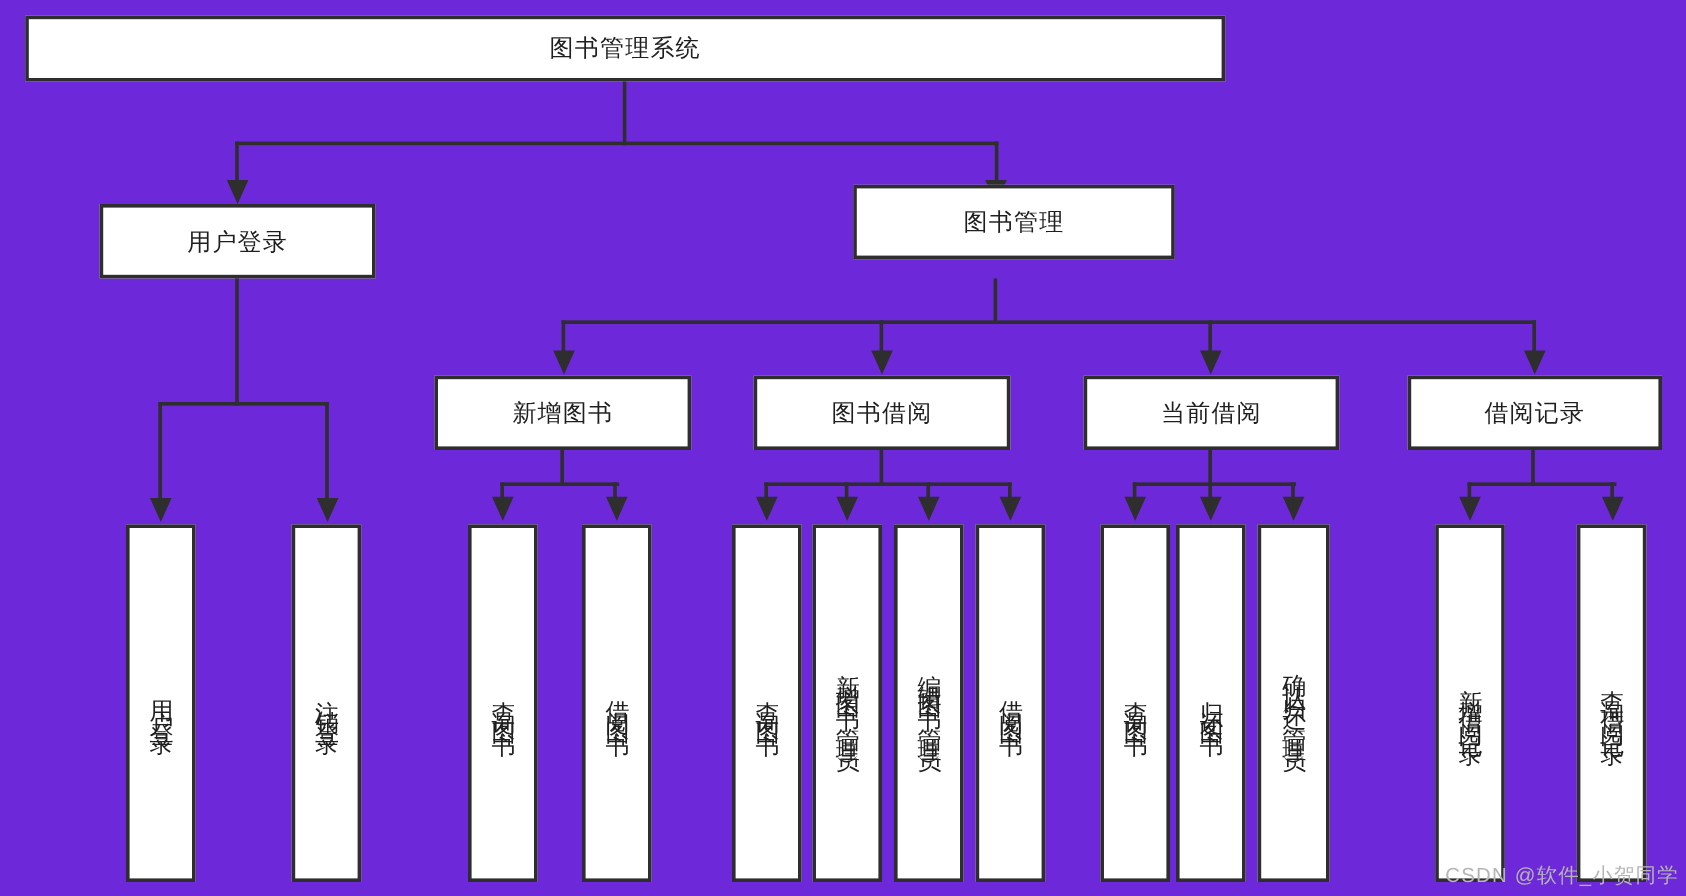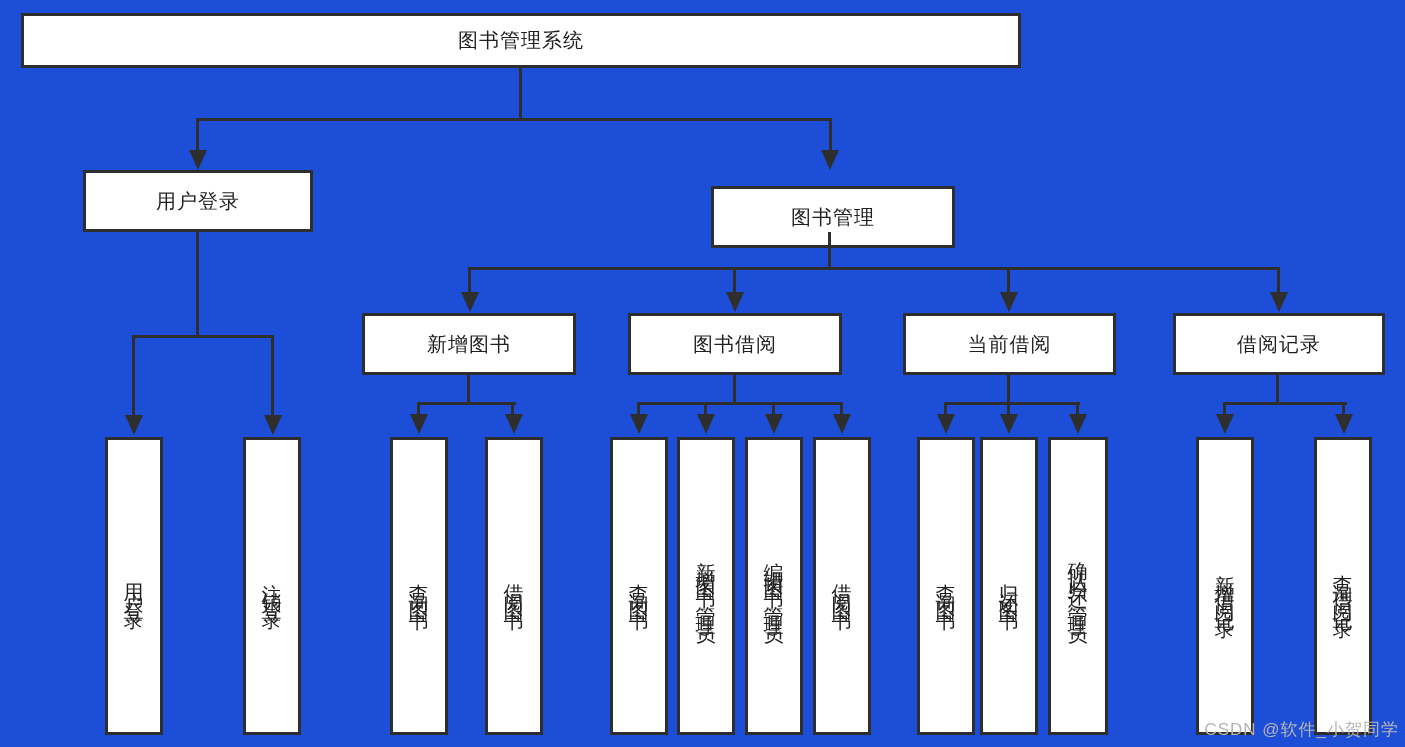--- a/index.html
+++ b/index.html
@@ -1,17 +1,17 @@
 <!DOCTYPE html>
 <html><head>
 <meta charset="utf-8">
 <style>
   html,body{margin:0;padding:0;background:#ffffff;}
   .stage{
-    position:relative;width:1405px;height:747px;background:#1d4ed8;overflow:hidden;
+    position:relative;width:1405px;height:747px;background:#6d28d9;overflow:hidden;
     font-family:"Liberation Sans","DejaVu Sans",sans-serif;color:#1f1f1f;
   }
   .box{
     position:absolute;box-sizing:border-box;background:#ffffff;
     border:3px solid #2e2e2e;display:flex;align-items:center;justify-content:center;
     font-size:20px;letter-spacing:1px;color:#1f1f1f;text-align:center;
   }
   .vbox{
     writing-mode:vertical-rl;text-orientation:mixed;
     font-size:20px;letter-spacing:9px;line-height:1.0;
@@ -35,21 +35,21 @@
   <div class="box" style="left:21px;top:13px;width:1000px;height:55px">图书管理系统</div>
 
   <div class="vl" style="left:519px;top:68px;width:3px;height:53px"></div>
   <div class="hl" style="left:196px;top:118px;width:636px;height:3px"></div>
   <div class="vl" style="left:196px;top:118px;width:3px;height:36px"></div>
   <div class="arr" style="left:189px;top:150px"></div>
   <div class="vl" style="left:829px;top:118px;width:3px;height:36px"></div>
   <div class="arr" style="left:821px;top:150px"></div>
 
   <div class="box" style="left:83px;top:170px;width:230px;height:62px">用户登录</div>
-  <div class="box" style="left:711px;top:186px;width:244px;height:62px">图书管理</div>
+  <div class="box" style="left:711px;top:154px;width:268px;height:62px">图书管理</div>
 
   <div class="vl" style="left:196px;top:232px;width:3px;height:106px"></div>
   <div class="hl" style="left:132px;top:335px;width:142px;height:3px"></div>
   <div class="vl" style="left:132px;top:335px;width:3px;height:80px"></div>
   <div class="arr" style="left:125px;top:415px"></div>
   <div class="vl" style="left:271px;top:335px;width:3px;height:80px"></div>
   <div class="arr" style="left:264px;top:415px"></div>
 
   <div class="vl" style="left:828px;top:232px;width:3px;height:38px"></div>
   <div class="hl" style="left:468px;top:267px;width:812px;height:3px"></div>

